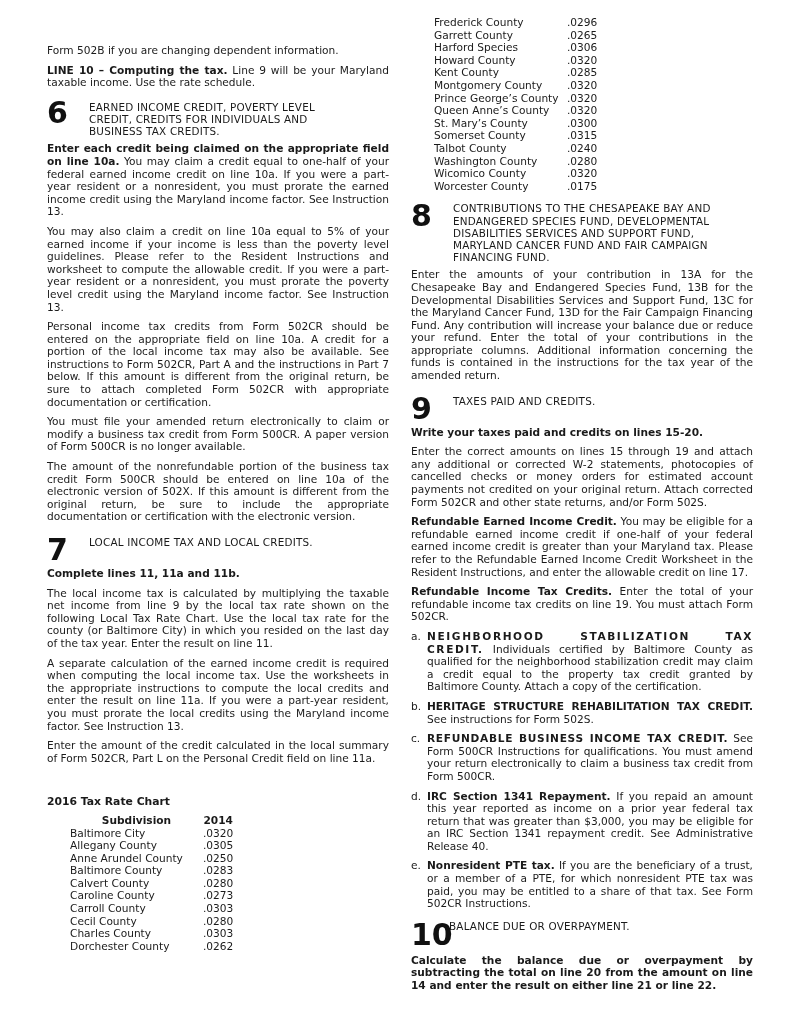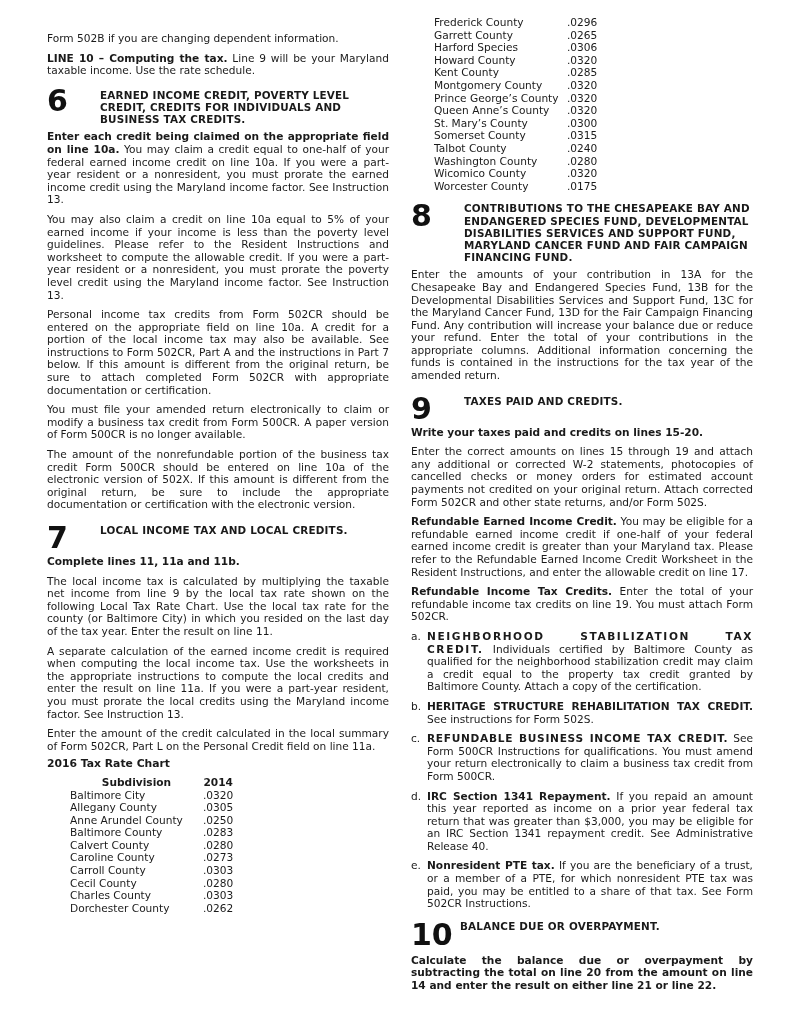--- a/index.html
+++ b/index.html
@@ -6,36 +6,36 @@
   body { width: 800px; height: 1035px; position: relative; overflow: hidden;
          font-family: "DejaVu Sans", sans-serif; color: #1a1a1a; }
   .col { position: absolute; top: 0; }
   .col-left { left: 47px; width: 342px; }
   .col-right { left: 411px; width: 342px; }
   p { margin: 0; font-size: 10.6px; line-height: 12.6px; text-align: justify; }
   .gap { margin-top: 7px; }
   b { font-weight: bold; }
   .sec { position: relative; display: flex; align-items: flex-start; }
   .sec-num { font-size: 30px; font-weight: bold; line-height: 30px; width: 42px; flex: 0 0 42px; color:#111; }
-  .sec-title { font-size: 10.4px; font-weight: bold; line-height: 12.2px; letter-spacing: 0.2px; padding-top: 3px; margin-left: 11px; }
+  .sec-title { font-size: 10.4px; font-weight: normal; line-height: 12.2px; letter-spacing: 0.2px; padding-top: 3px; }
   .rate-title { font-size: 10.8px; font-weight: bold; margin: 0; }
   table.rates { border-collapse: collapse; margin-left: 23px; font-size: 10.6px; }
   table.rates td, table.rates th { padding: 0; line-height: 12.6px; text-align: left; }
   table.rates th { font-weight: bold; text-align: center; }
   table.rates .c1 { width: 133px; }
   .list-item { display: flex; margin-top: 7px; }
   .list-item .lbl { width: 16px; flex: 0 0 16px; font-size: 10.6px; line-height: 12.6px; }
   .list-item p { flex: 1; }
   .wide { letter-spacing: 1.6px; }
 </style>
 </head>
 <body>
 
 <div class="col col-left">
-  <p style="margin-top:32px;">Form 502B if you are changing dependent information.</p>
+  <p style="margin-top:44px;">Form 502B if you are changing dependent information.</p>
   <p class="gap"><b>LINE 10 – Computing the tax.</b><span> Line 9 will be your Maryland taxable income. Use the rate schedule.</span></p>
 
   <div class="sec" style="margin-top:9px;">
     <div class="sec-num">6</div>
     <div class="sec-title" style="width:260px;">EARNED INCOME CREDIT, POVERTY LEVEL CREDIT, CREDITS FOR INDIVIDUALS AND BUSINESS TAX CREDITS.</div>
   </div>
   <p style="margin-top:5px;"><b>Enter each credit being claimed on the appropriate field on line 10a.</b><span> You may claim a credit equal to one-half of your federal earned income credit on line 10a. If you were a part-year resident or a nonresident, you must prorate the earned income credit using the Maryland income factor. See Instruction 13.</span></p>
   <p class="gap">You may also claim a credit on line 10a equal to 5% of your earned income if your income is less than the poverty level guidelines. Please refer to the Resident Instructions and worksheet to compute the allowable credit. If you were a part-year resident or a nonresident, you must prorate the poverty level credit using the Maryland income factor. See Instruction 13.</p>
   <p class="gap">Personal income tax credits from Form 502CR should be entered on the appropriate field on line 10a. A credit for a portion of the local income tax may also be available.  See instructions to Form 502CR, Part A and the instructions in Part 7 below. If this amount is different from the original return, be sure to attach completed Form 502CR with appropriate documentation or certification.</p>
   <p class="gap">You must file your amended return electronically to claim or modify a business tax credit from Form 500CR. A paper version of Form 500CR is no longer available.</p>
@@ -43,21 +43,21 @@
 
   <div class="sec" style="margin-top:12px;">
     <div class="sec-num">7</div>
     <div class="sec-title" style="padding-top:1px;">LOCAL INCOME TAX AND LOCAL CREDITS.</div>
   </div>
   <p style="margin-top:2px;"><b>Complete lines 11, 11a and 11b.</b></p>
   <p class="gap">The local income tax is calculated by multiplying the taxable net income from line 9 by the local tax rate shown on the following Local Tax Rate Chart. Use the local tax rate for the county (or Baltimore City) in which you resided on the last day of the tax year. Enter the result on line 11.</p>
   <p class="gap">A separate calculation of the earned income credit is required when computing the local income tax. Use the worksheets in the appropriate instructions to compute the local credits and enter the result on line 11a. If you were a part-year resident, you must prorate the local credits using the Maryland income factor. See Instruction 13.</p>
   <p class="gap">Enter the amount of the credit calculated in the local summary of Form 502CR, Part L on the Personal Credit field on line 11a.</p>
 
-  <p class="rate-title" style="margin-top:6px;">2016 Tax Rate Chart</p>
+  <p class="rate-title" style="margin-top:32px;">2016 Tax Rate Chart</p>
   <table class="rates" style="margin-top:5px;">
     <thead>
       <tr>
         <th class="c1">Subdivision</th>
         <th>2014</th>
       </tr>
     </thead>
     <tbody>
       <tr>
           <td class="c1">Baltimore City</td>

